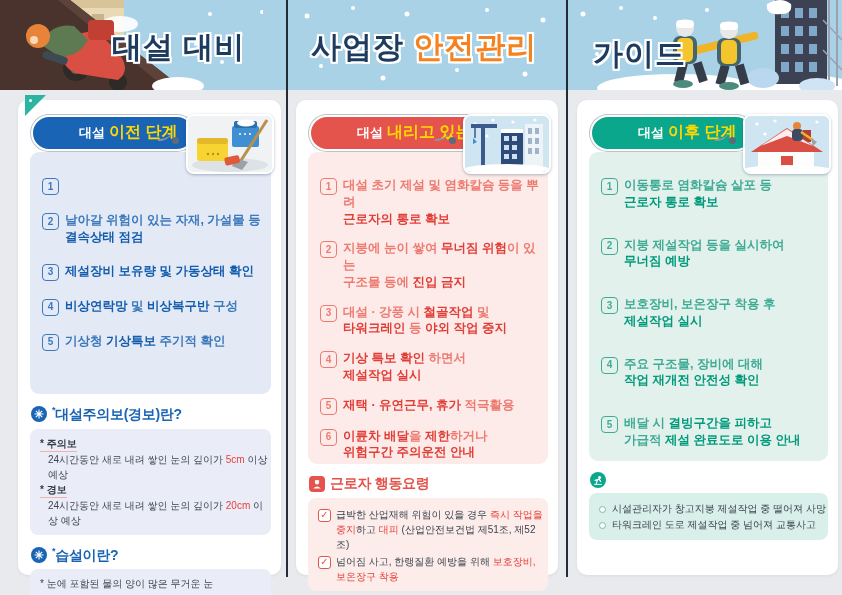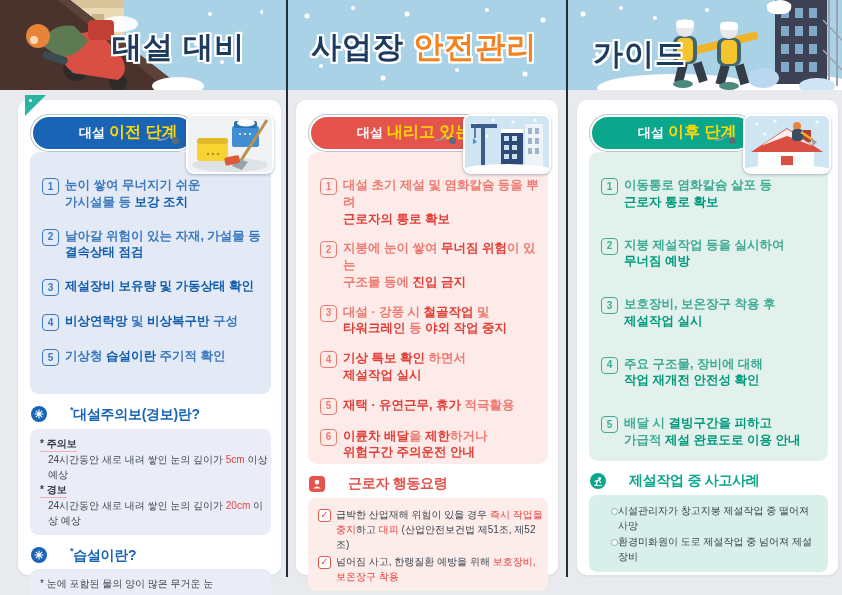--- a/index.html
+++ b/index.html
@@ -57,39 +57,39 @@
   .c2 .main-box{height:278px;}
   .item{display:flex;align-items:flex-start;color:var(--text);font-size:12.5px;line-height:1.34;font-weight:600;}
   .c0 .item{margin-bottom:17px;}
   .c1 .item{margin-bottom:13px;}
   .c2 .item{margin-bottom:26px;}
   .item b{color:var(--bold);font-weight:900;}
   .chip{flex:0 0 auto;width:15px;height:15px;margin:1px 6px 0 0;border:1.6px solid var(--text);
     border-radius:4px;color:var(--text);font-size:10px;font-weight:800;display:flex;
     align-items:center;justify-content:center;background:transparent;}
   .section{margin:11px 10px 0 12px;}
-  .sec-head{display:flex;align-items:center;gap:23px;margin-left:1px;}
+  .sec-head{display:flex;align-items:center;gap:5px;margin-left:1px;}
   .sec-icon{flex:0 0 auto;width:16px;height:16px;border-radius:50%;background:var(--main);
     display:flex;align-items:center;justify-content:center;}
   .sec-icon.square{border-radius:4px;}
   .sec-title{font-size:14px;font-weight:900;color:var(--main);letter-spacing:-.3px;}
   .sec-title sup{font-size:9px;}
   .sec-box{margin-top:5px;background:var(--subbox);border-radius:8px;padding:7px 0 7px 10px;
     font-size:10px;color:#3c4450;line-height:1.5;}
   .ln{display:flex;align-items:flex-start;}
   .ln .hl{color:#e8403c;}
   .ln.term{font-weight:800;color:#333a46;}
   .ln.term .term-t{border-bottom:1.5px solid #f0b0ae;padding-bottom:0px;}
   .ln.desc{padding-left:8px;justify-content:center;}
   .ln.plain{color:#3c4450;}
   .ln.check{gap:5px;margin-top:2px;}
   .cb{flex:0 0 auto;width:11px;height:11px;margin-top:2px;border:1.5px solid var(--main);
     border-radius:3px;color:var(--main);font-size:10px;font-weight:900;line-height:9px;
     text-align:center;background:#fff;}
-  .ln.bullet{gap:0;margin:1px 12px;}
+  .ln.bullet{gap:6px;margin:1px 0;}
   .bu{flex:0 0 auto;width:5px;height:5px;margin-top:5px;border-radius:50%;
     border:1.5px solid #7fb9ac;background:#fff;}
 </style>
 </head>
 <body>
 
 <div class="banner">
   <div class="seg seg-left">
     <svg width="287" height="90" viewBox="0 0 287 90">
       <rect width="287" height="90" fill="#a9d2e7"></rect>
@@ -228,37 +228,36 @@
           <line x1="79" y1="4" x2="52" y2="46" stroke="#b9914f" stroke-width="3"></line>
           <path d="M48 42 L60 46 L54 54 L44 50 Z" fill="#9aa2a8"></path>
           <rect x="36" y="42" width="15" height="8" rx="2" fill="#e05a3a" transform="rotate(-12 36 42)"></rect>
         </svg>
       </div>
   </div>
   <div class="main-box">
 
       <div class="item">
         <span class="chip">1</span>
-        <span>눈이 쌓여 무너지기 쉬운<br>가시설물 등 <b>보강 조치</b></span>
       </div>
       <div class="item">
         <span class="chip">2</span>
         <span>날아갈 위험이 있는 자재, 가설물 등<br><b>결속상태 점검</b></span>
       </div>
       <div class="item">
         <span class="chip">3</span>
         <span><b>제설장비 보유량 및 가동상태 확인</b></span>
       </div>
       <div class="item">
         <span class="chip">4</span>
         <span><b>비상연락망</b> 및 <b>비상복구반</b> 구성</span>
       </div>
       <div class="item">
         <span class="chip">5</span>
-        <span>기상청 <b>습설이란</b> 주기적 확인</span>
+        <span>기상청 <b>기상특보</b> 주기적 확인</span>
       </div>
   </div>
     <div class="section">
       <div class="sec-head">
         <span class="sec-icon ">
           <svg width="10" height="10" viewBox="0 0 10 10">
             <path d="M5 .5v9M.5 5h9M1.8 1.8l6.4 6.4M8.2 1.8L1.8 8.2" stroke="#fff" stroke-width="1.1" fill="none"></path>
           </svg>
         </span>
         <span class="sec-title"><sup>*</sup>대설주의보(경보)란?</span>
@@ -450,26 +449,25 @@
   </div>
     <div class="section">
       <div class="sec-head">
         <span class="sec-icon ">
           <svg width="10" height="10" viewBox="0 0 10 10">
             <circle cx="6.6" cy="2.4" r="1.5" fill="#fff"></circle>
             <path d="M2 5.4 L6 4.2 L7.6 6.4 M4.6 4.8 L3.2 8.6" stroke="#fff" stroke-width="1.2" fill="none" stroke-linecap="round"></path>
             <path d="M1 9.4 h8" stroke="#fff" stroke-width=".9"></path>
           </svg>
         </span>
-        <span class="sec-title">제설작업 중 사고사례</span>
       </div>
       <div class="sec-box">
         <div class="ln bullet">
           <span class="bu"></span>
           <span>시설관리자가 창고지붕 제설작업 중 떨어져 사망</span>
         </div>
         <div class="ln bullet">
           <span class="bu"></span>
-          <span>환경미화원이 도로 제설작업 중 넘어져 제설장비</span>
+          <span>타워크레인 도로 제설작업 중 넘어져 교통사고</span>
         </div>
       </div>
     </div>
   </div>
 
 </body></html>

